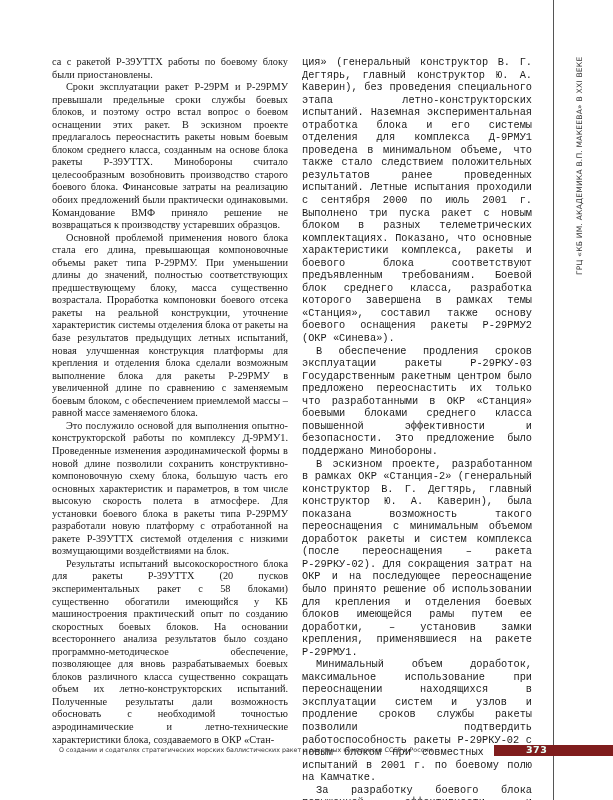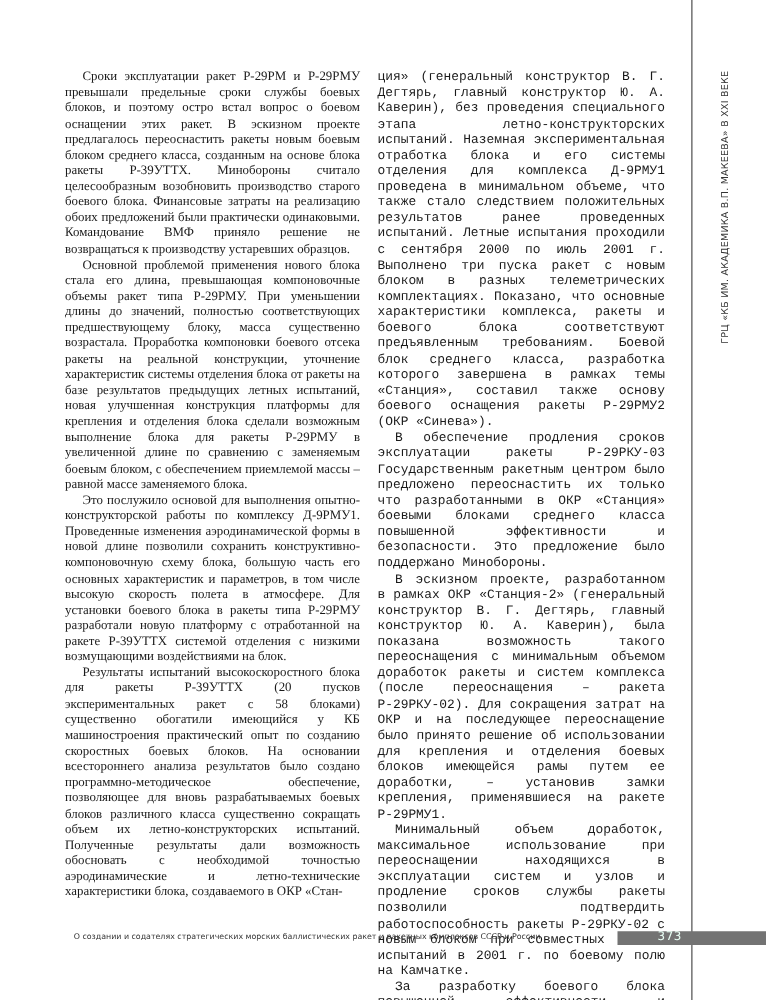--- a/index.html
+++ b/index.html
@@ -13,20 +13,21 @@
   .side-title { position: absolute; left: 575px; top: 55px; width: 14px; height: 220px; }
   .side-title span { position: absolute; left: 0; top: 220px; transform-origin: 0 0; transform: rotate(-90deg); white-space: nowrap; font-family: "DejaVu Sans", sans-serif; font-size: 7.6px; color: #333; letter-spacing: 0.2px; }
   .footer-text { position: absolute; left: 59px; top: 746px; font-family: "DejaVu Sans", sans-serif; font-size: 6.3px; color: #333; white-space: nowrap; }
   .page-band { position: absolute; left: 494px; top: 745px; width: 119px; height: 11px; background: #00f59c; }
   .page-num { position: absolute; left: 32px; top: -1px; font-family: "DejaVu Sans", sans-serif; font-size: 9.5px; color: #e8fff5; letter-spacing: 0.5px; }
 </style>
 </head>
 <body>
 
 <div class="col col-left">
+  <p>са с ракетой Р-39УТТХ работы по боевому блоку были приостановлены.</p>
   <p class="ind">Сроки эксплуатации ракет Р-29РМ и Р-29РМУ превышали предельные сроки службы боевых блоков, и поэтому остро встал вопрос о боевом оснащении этих ракет. В эскизном проекте предлагалось переоснастить ракеты новым боевым блоком среднего класса, созданным на основе блока ракеты Р-39УТТХ. Минобороны считало целесообразным возобновить производство старого боевого блока. Финансовые затраты на реализацию обоих предложений были практически одинаковыми. Командование ВМФ приняло решение не возвращаться к производству устаревших образцов.</p>
   <p class="ind">Основной проблемой применения нового блока стала его длина, превышающая компоновочные объемы ракет типа Р-29РМУ. При уменьшении длины до значений, полностью соответствующих предшествующему блоку, масса существенно возрастала. Проработка компоновки боевого отсека ракеты на реальной конструкции, уточнение характеристик системы отделения блока от ракеты на базе результатов предыдущих летных испытаний, новая улучшенная конструкция платформы для крепления и отделения блока сделали возможным выполнение блока для ракеты Р-29РМУ в увеличенной длине по сравнению с заменяемым боевым блоком, с обеспечением приемлемой массы – равной массе заменяемого блока.</p>
   <p class="ind">Это послужило основой для выполнения опытно-конструкторской работы по комплексу Д-9РМУ1. Проведенные изменения аэродинамической формы в новой длине позволили сохранить конструктивно-компоновочную схему блока, большую часть его основных характеристик и параметров, в том числе высокую скорость полета в атмосфере. Для установки боевого блока в ракеты типа Р-29РМУ разработали новую платформу с отработанной на ракете Р-39УТТХ системой отделения с низкими возмущающими воздействиями на блок.</p>
   <p class="ind">Результаты испытаний высокоскоростного блока для ракеты Р-39УТТХ (20 пусков экспериментальных ракет с 58 блоками) существенно обогатили имеющийся у КБ машиностроения практический опыт по созданию скоростных боевых блоков. На основании всестороннего анализа результатов было создано программно-методическое обеспечение, позволяющее для вновь разрабатываемых боевых блоков различного класса существенно сокращать объем их летно-конструкторских испытаний. Полученные результаты дали возможность обосновать с необходимой точностью аэродинамические и летно-технические характеристики блока, создаваемого в ОКР «Стан-</p>
 </div>
 
 <div class="col col-right">
   <p>ция» (генеральный конструктор В. Г. Дегтярь, главный конструктор Ю. А. Каверин), без проведения специального этапа летно-конструкторских испытаний. Наземная экспериментальная отработка блока и его системы отделения для комплекса Д-9РМУ1 проведена в минимальном объеме, что также стало следствием положительных результатов ранее проведенных испытаний. Летные испытания проходили с сентября 2000 по июль 2001 г. Выполнено три пуска ракет с новым блоком в разных телеметрических комплектациях. Показано, что основные характеристики комплекса, ракеты и боевого блока соответствуют предъявленным требованиям. Боевой блок среднего класса, разработка которого завершена в рамках темы «Станция», составил также основу боевого оснащения ракеты Р-29РМУ2 (ОКР «Синева»).</p>
   <p class="ind">В обеспечение продления сроков эксплуатации ракеты Р-29РКУ-03 Государственным ракетным центром было предложено переоснастить их только что разработанными в ОКР «Станция» боевыми блоками среднего класса повышенной эффективности и безопасности. Это предложение было поддержано Минобороны.</p>
   <p class="ind">В эскизном проекте, разработанном в рамках ОКР «Станция-2» (генеральный конструктор В. Г. Дегтярь, главный конструктор Ю. А. Каверин), была показана возможность такого переоснащения с минимальным объемом доработок ракеты и систем комплекса (после переоснащения – ракета Р-29РКУ-02). Для сокращения затрат на ОКР и на последующее переоснащение было принято решение об использовании для крепления и отделения боевых блоков имеющейся рамы путем ее доработки, – установив замки крепления, применявшиеся на ракете Р-29РМУ1.</p>
@@ -35,15 +36,15 @@
 </div>
 
 <div class="vline"></div>
 
 <div class="side-title">
   <span>ГРЦ «КБ ИМ. АКАДЕМИКА В.П. МАКЕЕВА» В XXI ВЕКЕ</span>
 </div>
 
 <div class="footer-text">О создании и содателях стратегических морских баллистических ракет и ракетных комплексов СССР и России</div>
 
-<div class="page-band" style="background: #737373;">
+<div class="page-band" style="background: #7f1d1d; font-weight: bold;">
   <span class="page-num">373</span>
 </div>
 
 </body></html>

